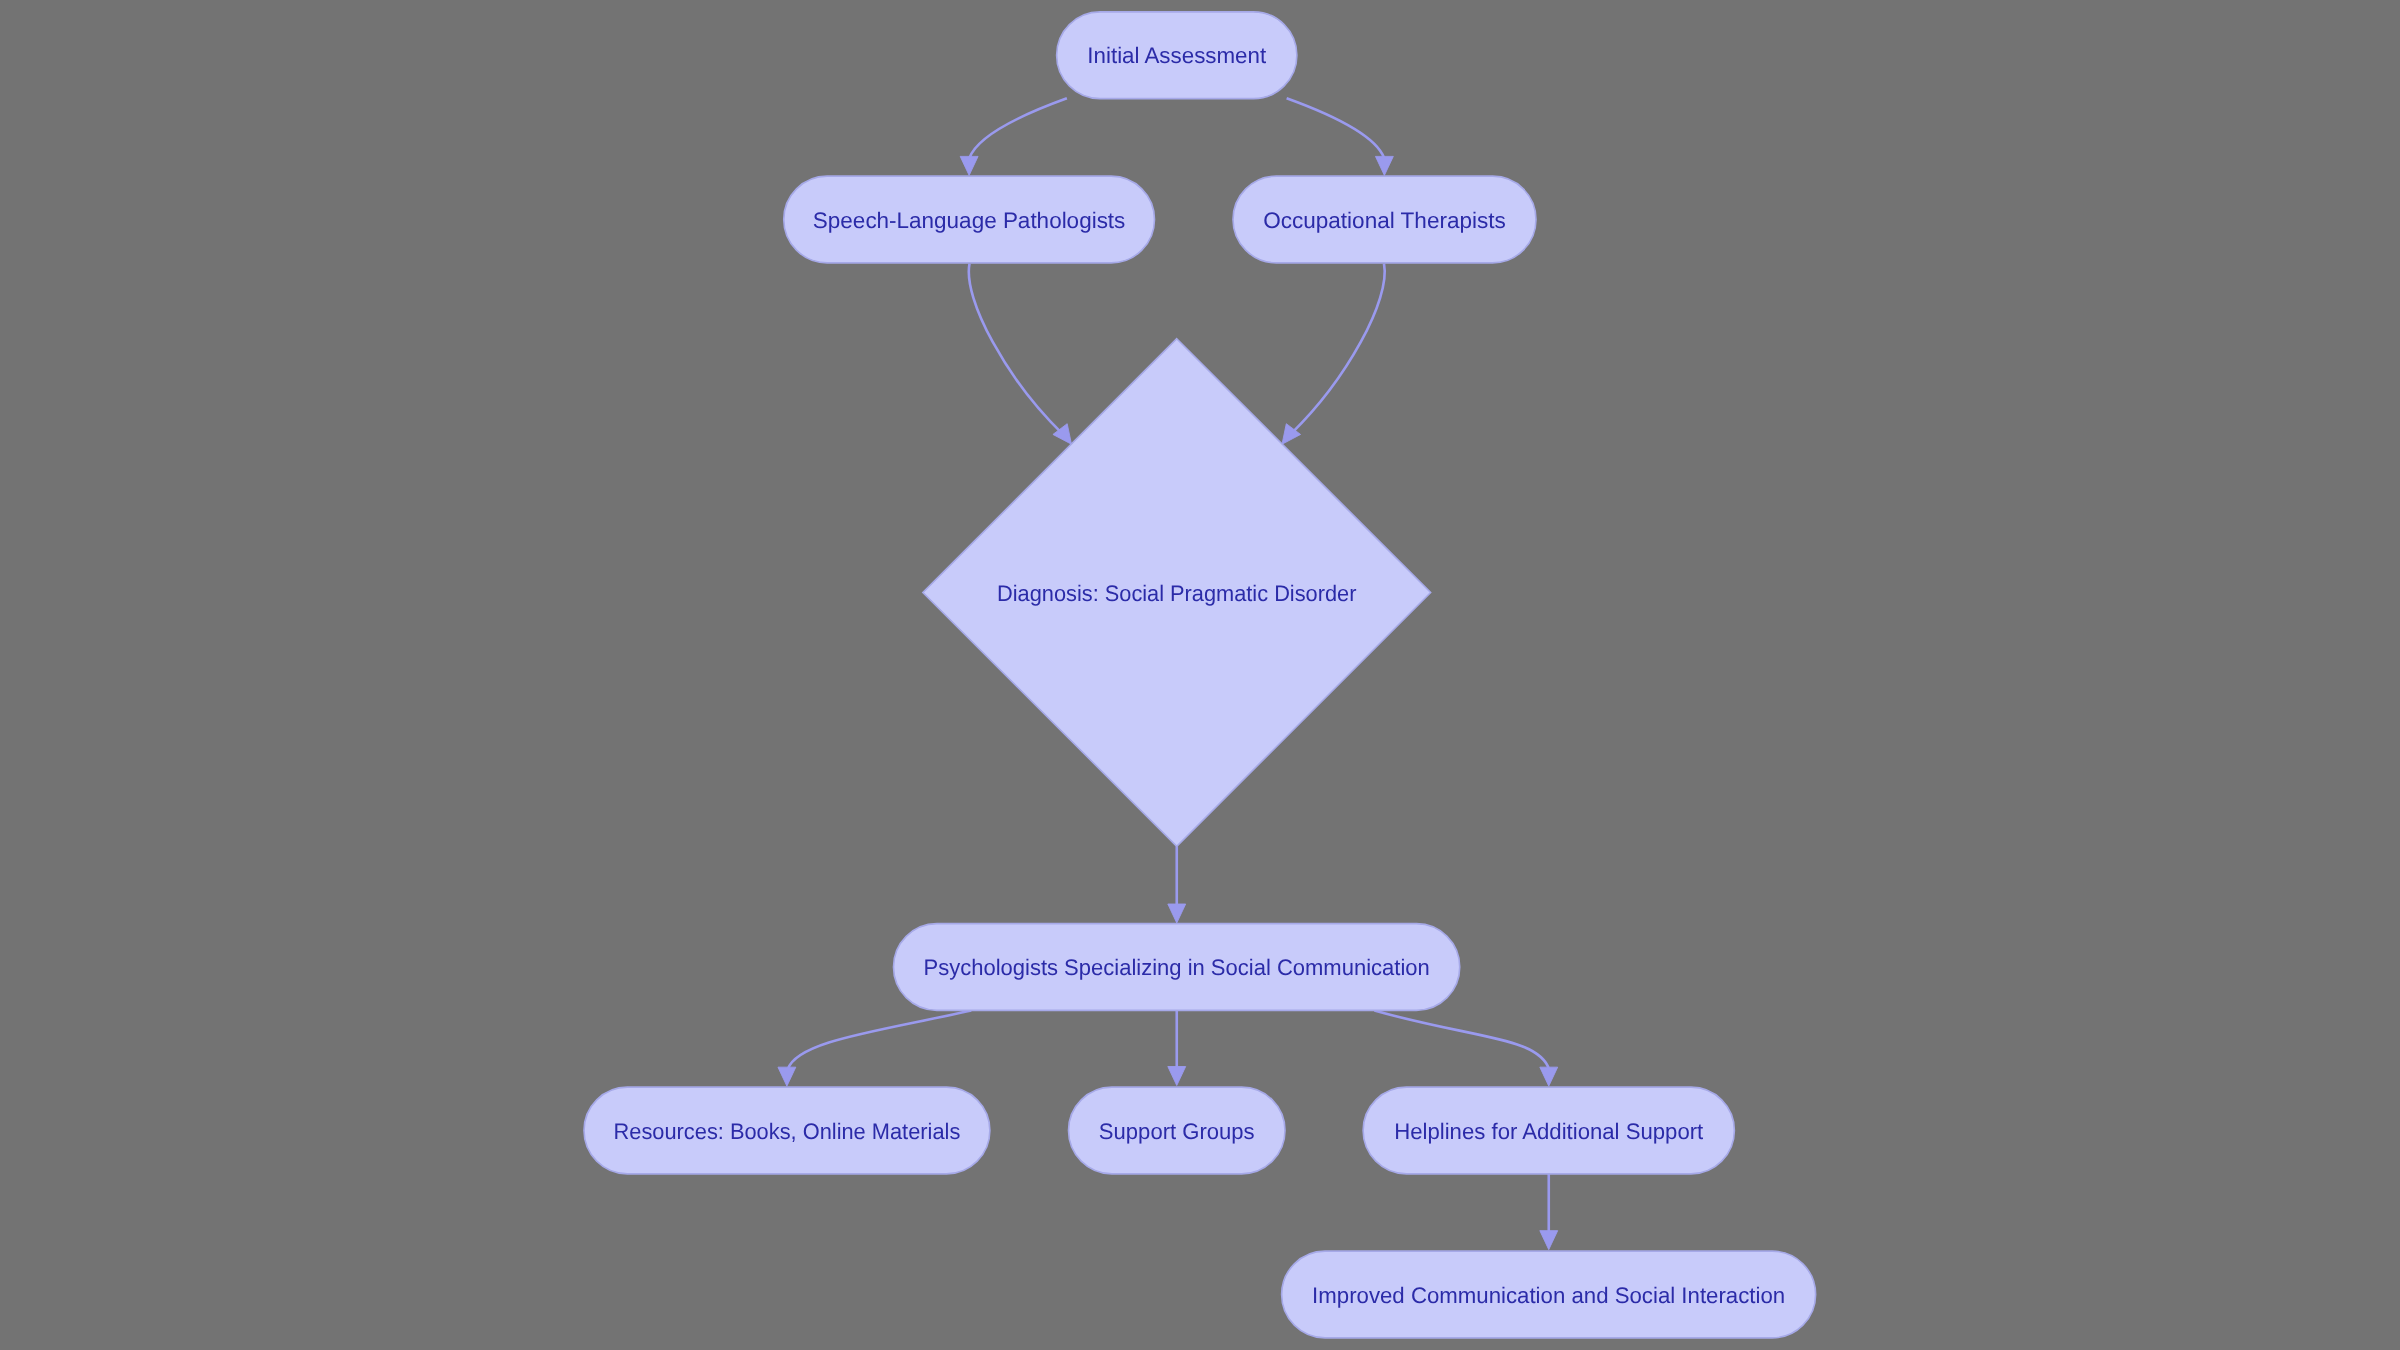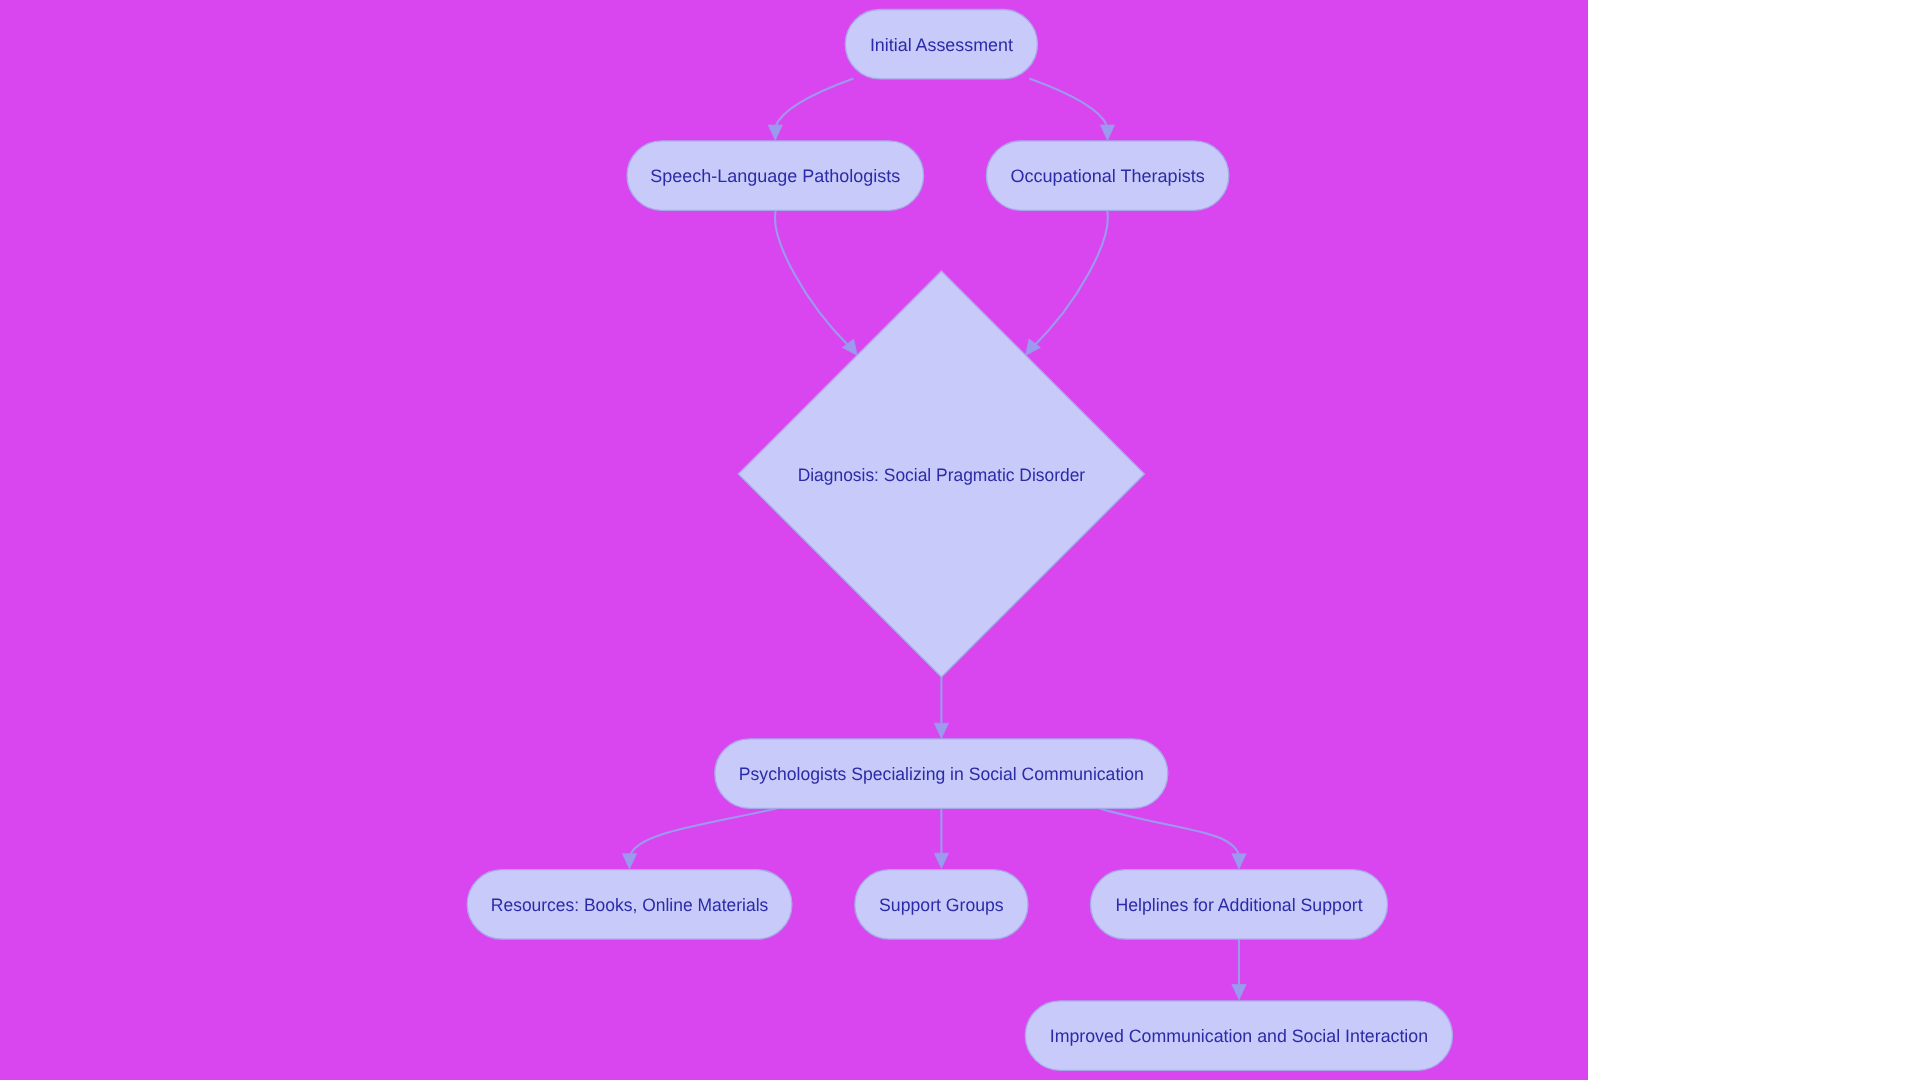--- a/index.html
+++ b/index.html
@@ -1,19 +1,19 @@
 <!DOCTYPE html>
 <html><head>
 <meta charset="utf-8">
 <title>Flowchart</title>
 <style>
   html,body{margin:0;padding:0;background:#ffffff;}
   body{width:1920px;height:1080px;overflow:hidden;
        font-family:"Liberation Sans", sans-serif;}
-  #canvas{position:relative;width:1588px;height:1080px;background:#d946ef;}
+  #canvas{position:relative;width:1920px;height:1080px;background:#737373;}
   svg.flow{position:absolute;left:0;top:0;width:1920px;height:1080px;display:block;}
   .node-shape{fill:#c8cbfa;stroke:#a6a9e8;stroke-width:1.3;}
   .node-label{fill:#2b2ba8;font-family:"Liberation Sans",sans-serif;
               font-size:18px;text-anchor:middle;
               will-change:transform;
               -webkit-font-smoothing:antialiased;
               text-rendering:geometricPrecision;}
   .edge-path{fill:none;stroke:#9a9aee;stroke-width:2.1;stroke-linecap:butt;}
   .edge-head{fill:#9a9aee;stroke:#9a9aee;stroke-width:0.7;stroke-linejoin:miter;}
 </style>

